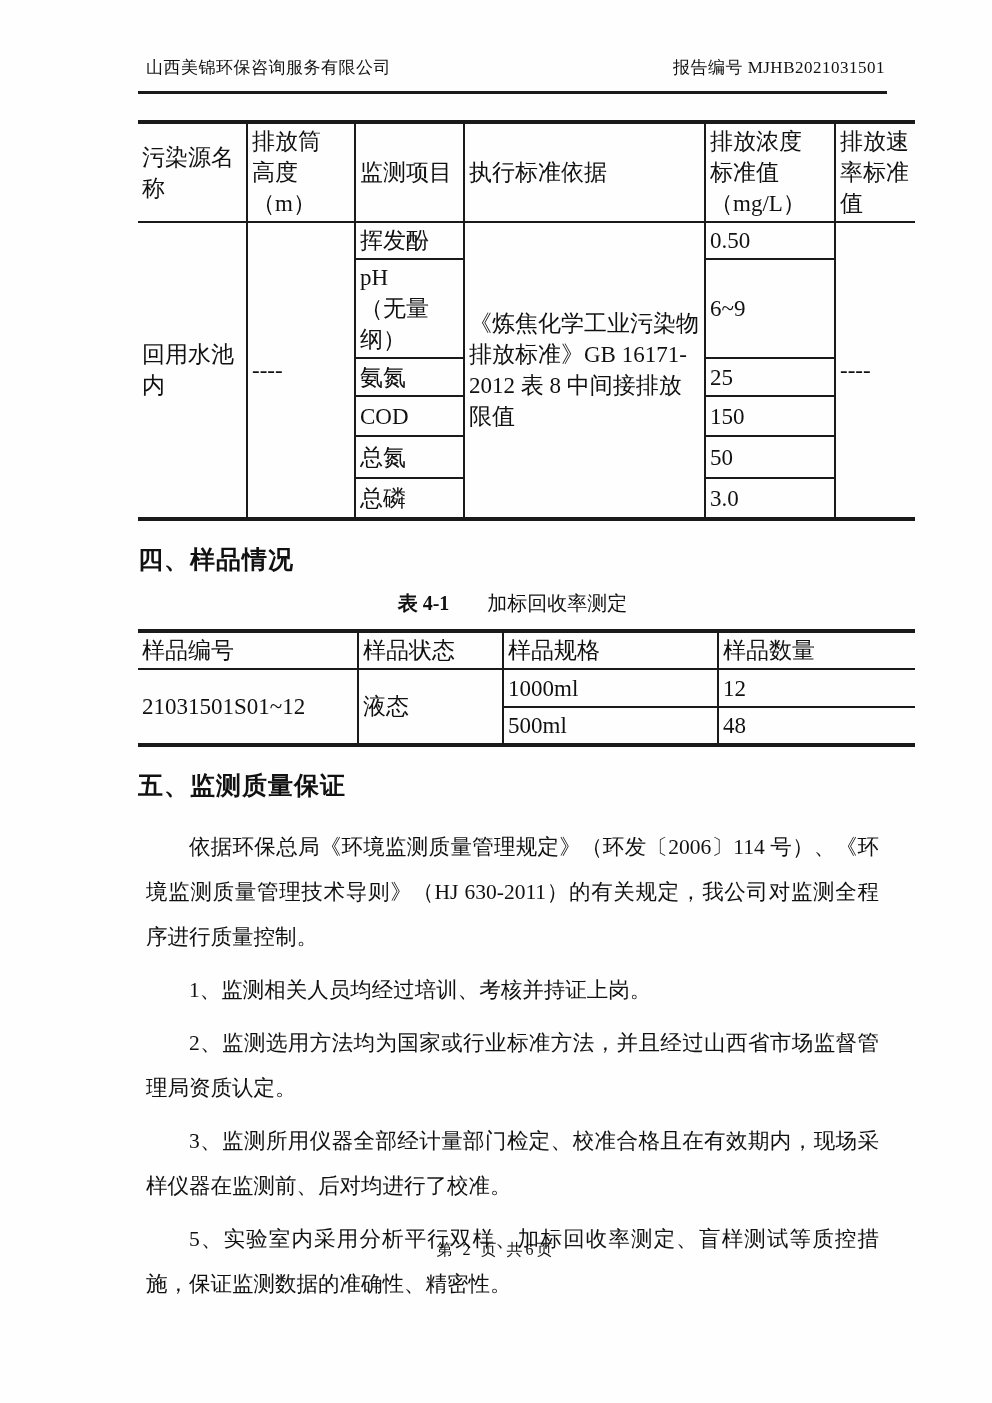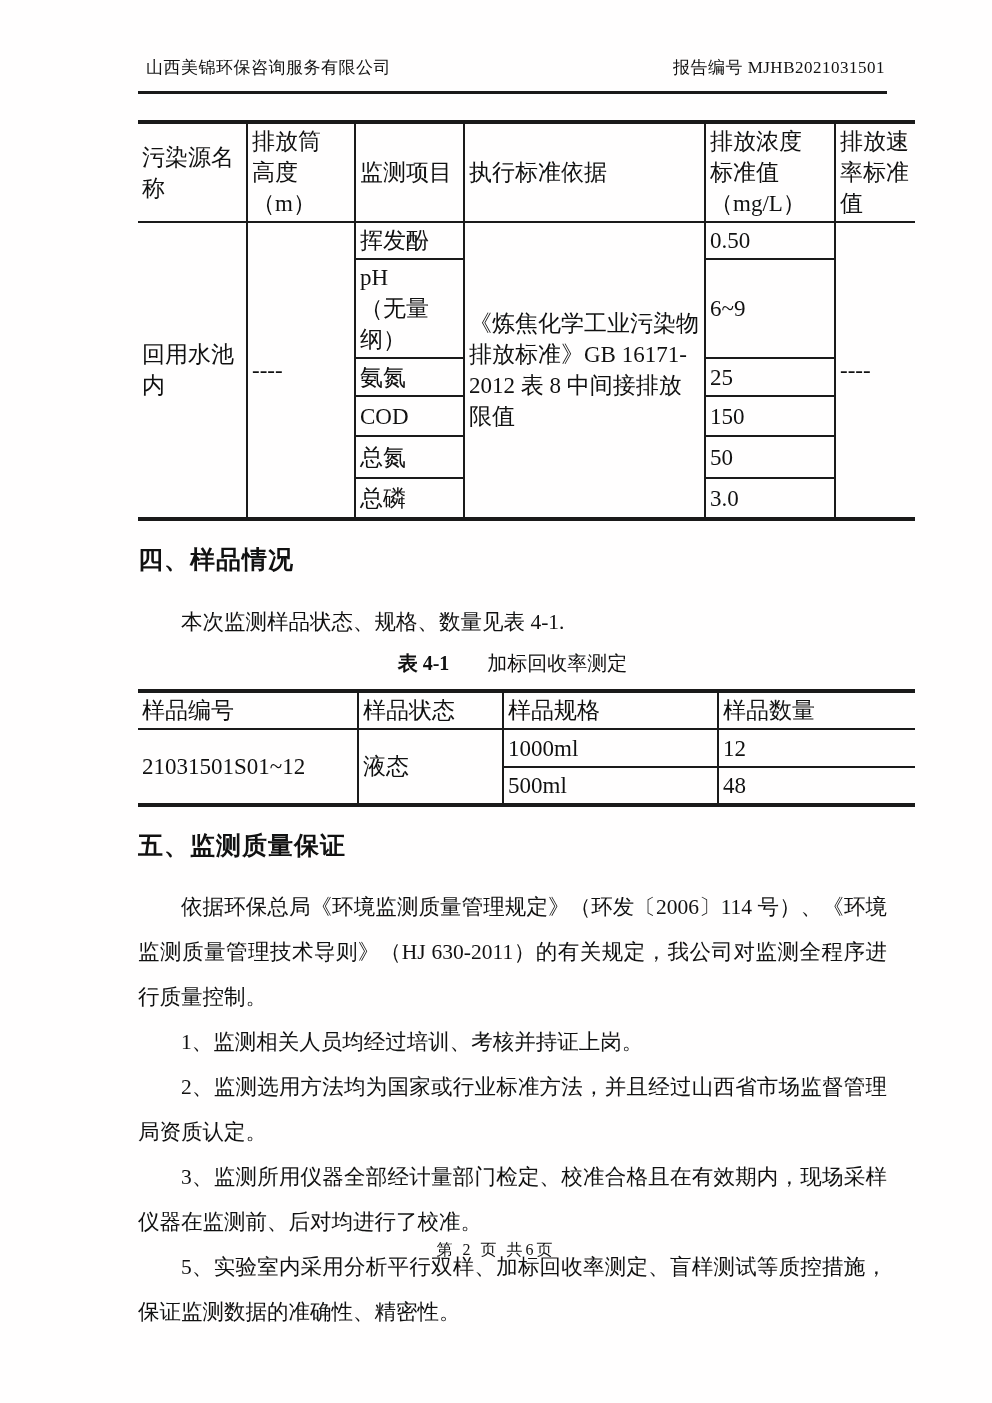--- a/index.html
+++ b/index.html
@@ -65,21 +65,21 @@
     text-indent: 43px;
   }
   .caption {
     margin: 14px 0 0 0;
     text-align: center;
     font-size: 20px;
   }
   .caption .cap-label { font-weight: bold; margin-right: 38px; }
   .qa-paragraphs { margin-top: 23px; }
   .qa-paragraphs p {
-    margin: 0;
+    margin: 8px;
     font-size: 21.5px;
     line-height: 45px;
     text-indent: 43px;
     text-align: justify;
   }
   .page-footer {
     position: absolute;
     left: 0; right: 0;
     top: 1240px;
     text-align: center;
@@ -148,21 +148,20 @@
       </tr>
       <tr style="height:41px">
         <td>总磷</td>
         <td>3.0</td>
       </tr>
     </tbody>
       </table>
 
     <h2 class="section-title">四、样品情况</h2>
 
-    <p class="intro">本次监测样品状态、规格、数量见表 4-1.</p>
 
     <div class="caption">
       <span class="cap-label">表 4-1</span><span>加标回收率测定</span>
     </div>
 
     <table class="grid t2">
       <colgroup>
         <col style="width:220px">
           <col style="width:145px">
           <col style="width:215px">

